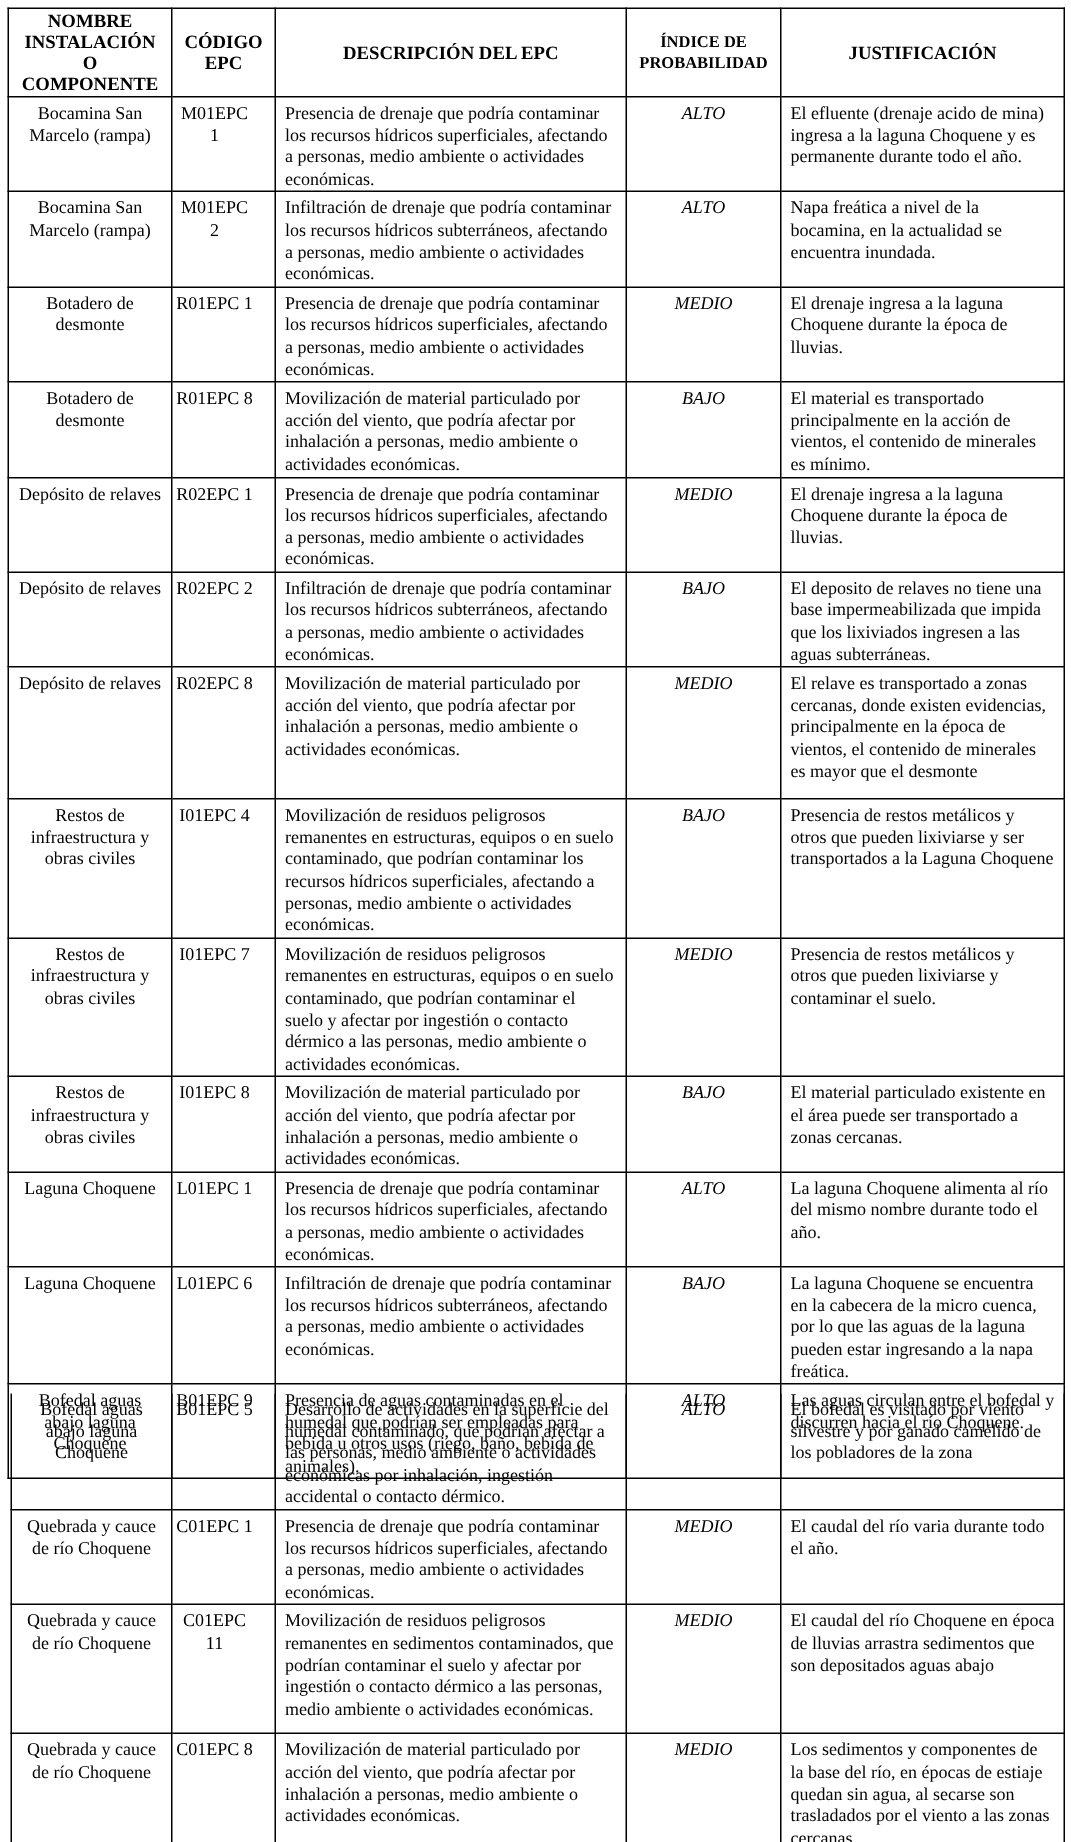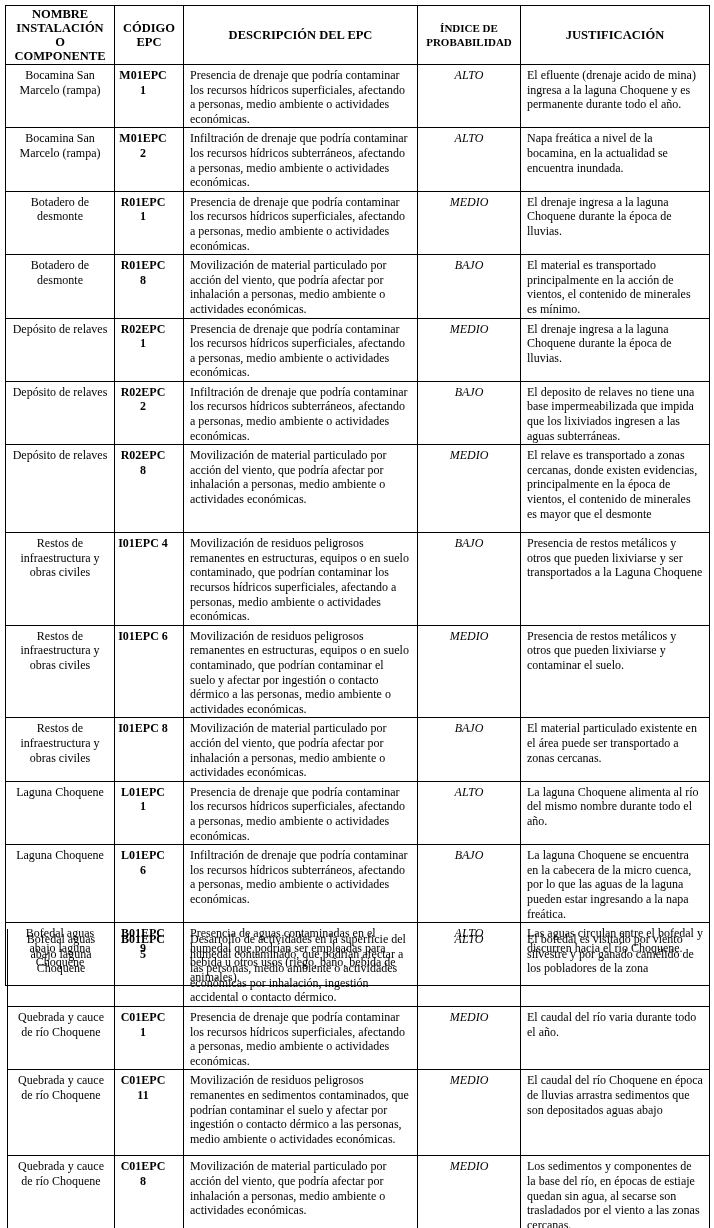--- a/index.html
+++ b/index.html
@@ -7,21 +7,21 @@
       font-family: "Liberation Serif", "DejaVu Serif", serif; color: #000; }
     table { border-collapse: collapse; table-layout: fixed; position: absolute; }
     #t1 { left: 5px; top: 5px; width: 704px; }
     #t2 { left: 7px; top: 929px; width: 702px; }
     td, th { border: 1px solid #000; vertical-align: top; font-size: 12px; line-height: 14.6px;
       padding: 3px 6px 1px 6px; font-weight: normal; overflow: hidden; }
     th { font-weight: bold; text-align: center; vertical-align: middle; padding: 1px 4px; font-size: 12.5px; line-height: 14px; }
     th.small { font-size: 11px; }
     #t2 tr:first-child td { border-top: none; }
     .c1 { width: 109px; text-align: center; }
-    .c2 { width: 69px; text-align: center; padding-left: 2px; padding-right: 14px; font-weight: bold; }
+    .c2 { width: 69px; text-align: center; padding-left: 2px; padding-right: 14px; }
     .c3 { width: 234px; }
     .c4 { width: 103px; text-align: center; font-style: italic; }
     .c5 { width: 189px; }
     td.c2 { text-align: center; }
     td.c4 { text-align: center; }
   </style>
 </head>
 <body>
 
 <table id="t1">
@@ -93,21 +93,21 @@
       </tr>
       <tr style="height: 87px;">
         <td class="c1">Restos de infraestructura y obras civiles</td>
         <td class="c2">I01EPC 4</td>
         <td class="c3">Movilización de residuos peligrosos remanentes en estructuras, equipos o en suelo contaminado, que podrían contaminar los recursos hídricos superficiales, afectando a personas, medio ambiente o actividades económicas.</td>
         <td class="c4">BAJO</td>
         <td class="c5">Presencia de restos metálicos y otros que pueden lixiviarse y ser transportados a la Laguna Choquene</td>
       </tr>
       <tr style="height: 85px;">
         <td class="c1">Restos de infraestructura y obras civiles</td>
-        <td class="c2">I01EPC 6</td>
+        <td class="c2">I01EPC 7</td>
         <td class="c3">Movilización de residuos peligrosos remanentes en estructuras, equipos o en suelo contaminado, que podrían contaminar el suelo y afectar por ingestión o contacto dérmico a las personas, medio ambiente o actividades económicas.</td>
         <td class="c4">MEDIO</td>
         <td class="c5">Presencia de restos metálicos y otros que pueden lixiviarse y contaminar el suelo.</td>
       </tr>
       <tr style="height: 62px;">
         <td class="c1">Restos de infraestructura y obras civiles</td>
         <td class="c2">I01EPC 8</td>
         <td class="c3">Movilización de material particulado por acción del viento, que podría afectar por inhalación a personas, medio ambiente o actividades económicas.</td>
         <td class="c4">BAJO</td>
         <td class="c5">El material particulado existente en el área puede ser transportado a zonas cercanas.</td>

